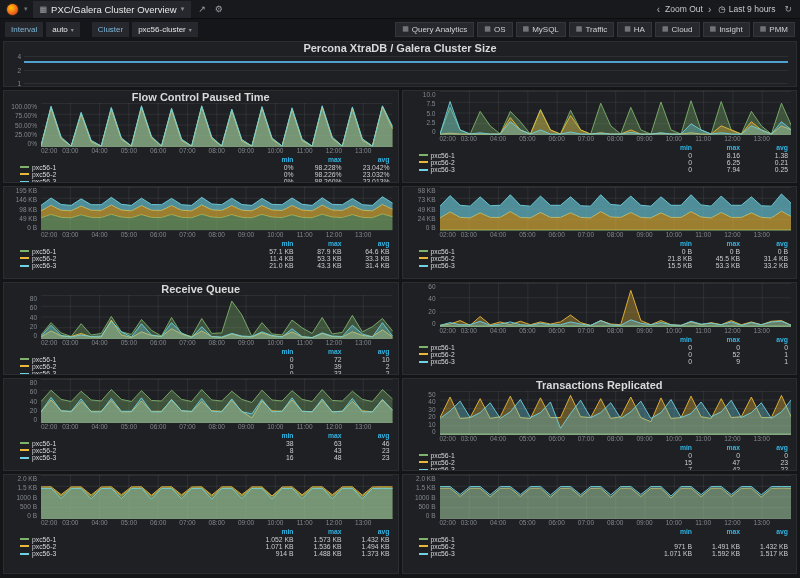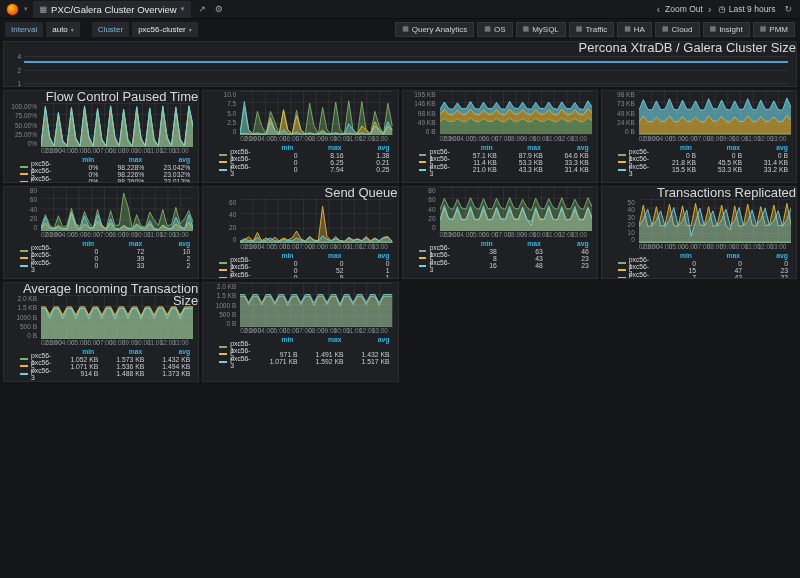--- a/index.html
+++ b/index.html
@@ -32,34 +32,34 @@
   .tchip.val { color:#e3e4e5; gap:3px; }
   .tchip.val .c { color:#8a8e93; font-size:6px; }
   .sub-right { margin-left:auto; display:flex; gap:3px; }
   .nav-btn { height:15px; display:flex; align-items:center; gap:3px; background:#26282d;
     border:1px solid #33363b; padding:0 6px; color:#cfd1d3; font-size:8px; cursor:pointer; }
   .nav-btn .bicon { color:#8f9398; font-size:7px; }
 
   
   .dashboard { padding:2px 3px 3px 3px; }
   .panel { background:#1e2023; border:1px solid #2b2d31; }
-  .panel-title { text-align:right; font-size:13px; font-weight:normal; color:#d8d9da;
+  .panel-title { text-align:center; font-size:11px; font-weight:bold; color:#d8d9da;
     height:12px; line-height:12px; cursor:pointer; }
 
   
   .cluster { height:46px; margin-bottom:3px; }
   .cluster-plot { display:flex; height:31px; margin:0 8px 0 6px; }
   .cluster-y { width:14px; position:relative; font-size:6.5px; color:#83888f; }
   .cluster-y div { position:absolute; right:3px; transform:translateY(-50%); }
   .cluster-area { flex:1; position:relative; }
   .hgrid { position:absolute; left:0; right:0; height:1px; background:rgba(255,255,255,0.07); }
   .blue-line { position:absolute; left:0; right:0; height:2px; }
 
   
-  #panels-grid { display:grid; grid-template-columns:1fr 1fr 1fr 1fr; gap:3px; }
+  #panels-grid { display:grid; grid-template-columns:1fr 1fr; gap:3px; }
   .panel.graph { height:93px; overflow:hidden; }
   .panel.tall { height:100px; }
   .plot-row { display:flex; align-items:stretch; margin-right:5px; }
   .yaxis { width:37px; height:44px; display:flex; flex-direction:column;
     justify-content:space-between; align-items:flex-end; padding-right:4px;
     font-size:6.5px; color:#83888f; }
   .chart { flex:1; height:44px; cursor:crosshair; }
   .xaxis { height:8px; margin:0 5px 1px 37px; position:relative;
     font-size:6.5px; color:#83888f; }
   .xaxis span { position:absolute; top:0; white-space:nowrap; }
@@ -496,20 +496,21 @@
               <span class="swatch" style="background: rgb(110, 208, 224);"></span>
               <span>pxc56-3</span>
             </span>
             <span class="lval">15.5 KB</span>
             <span class="lval">53.3 KB</span>
             <span class="lval">33.2 KB</span>
           </div>
         </div>
       </section>
       <section class="panel graph">
+        <div class="panel-title">Receive Queue</div>
         <div class="plot-row">
           <div class="yaxis">
             <div class="ytick">80</div>
             <div class="ytick">60</div>
             <div class="ytick">40</div>
             <div class="ytick">20</div>
             <div class="ytick">0</div>
           </div>
           <svg viewBox="0 0 360 46" preserveAspectRatio="none" class="chart">
             <line x1="0" y1="0.5" x2="360" y2="0.5" stroke="rgba(255,255,255,0.07)" stroke-width="1" vector-effect="non-scaling-stroke"></line>
@@ -580,21 +581,20 @@
               <span class="swatch" style="background: rgb(110, 208, 224);"></span>
               <span>pxc56-3</span>
             </span>
             <span class="lval">0</span>
             <span class="lval">33</span>
             <span class="lval">2</span>
           </div>
         </div>
       </section>
       <section class="panel graph">
-        <div class="panel-title">Send Queue</div>
         <div class="plot-row">
           <div class="yaxis">
             <div class="ytick">60</div>
             <div class="ytick">40</div>
             <div class="ytick">20</div>
             <div class="ytick">0</div>
           </div>
           <svg viewBox="0 0 360 46" preserveAspectRatio="none" class="chart">
             <line x1="0" y1="0.5" x2="360" y2="0.5" stroke="rgba(255,255,255,0.07)" stroke-width="1" vector-effect="non-scaling-stroke"></line>
             <line x1="0" y1="15.5" x2="360" y2="15.5" stroke="rgba(255,255,255,0.07)" stroke-width="1" vector-effect="non-scaling-stroke"></line>
@@ -834,21 +834,20 @@
               <span class="swatch" style="background: rgb(110, 208, 224);"></span>
               <span>pxc56-3</span>
             </span>
             <span class="lval">7</span>
             <span class="lval">42</span>
             <span class="lval">22</span>
           </div>
         </div>
       </section>
       <section class="panel graph tall">
-        <div class="panel-title">Average Incoming Transaction Size</div>
         <div class="plot-row">
           <div class="yaxis">
             <div class="ytick">2.0 KB</div>
             <div class="ytick">1.5 KB</div>
             <div class="ytick">1000 B</div>
             <div class="ytick">500 B</div>
             <div class="ytick">0 B</div>
           </div>
           <svg viewBox="0 0 360 46" preserveAspectRatio="none" class="chart">
             <line x1="0" y1="0.5" x2="360" y2="0.5" stroke="rgba(255,255,255,0.07)" stroke-width="1" vector-effect="non-scaling-stroke"></line>

